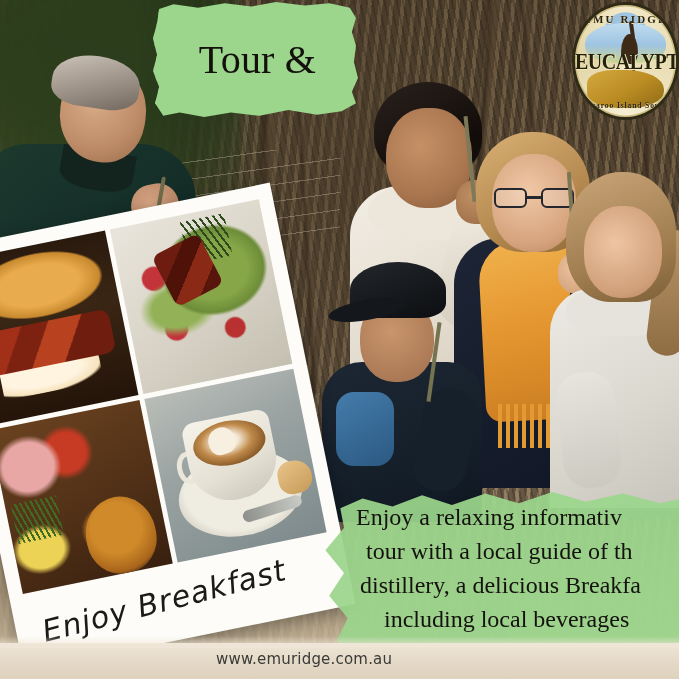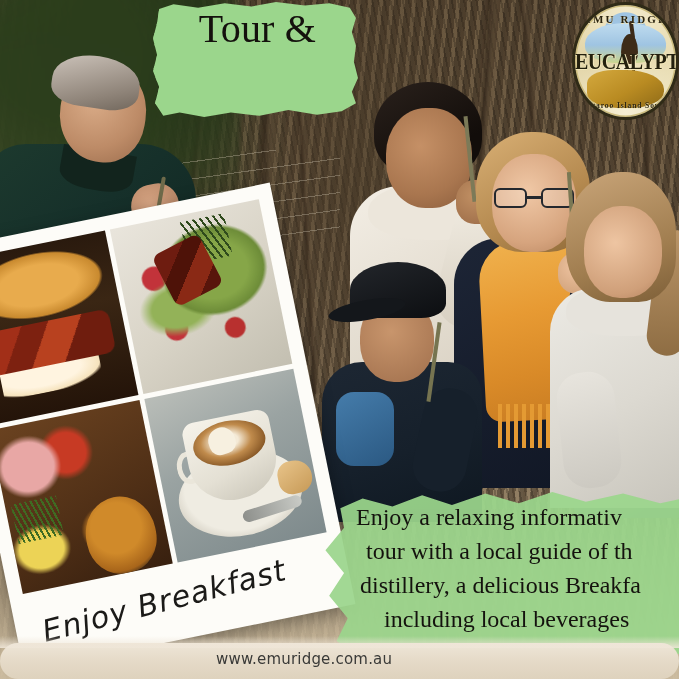--- a/index.html
+++ b/index.html
@@ -156,21 +156,21 @@
     background:var(--green);
     clip-path:polygon(3% 6%,10% 2%,22% 5%,35% 1%,48% 4%,60% 0%,74% 3%,86% 1%,96% 5%,99% 14%,97% 26%,99% 38%,98% 52%,100% 66%,97% 78%,99% 88%,92% 95%,80% 98%,66% 94%,52% 99%,38% 96%,25% 100%,13% 96%,5% 99%,1% 88%,3% 74%,0% 60%,2% 46%,0% 32%,2% 18%);
   }
   .title-brush::after{
     content:""; position:absolute; left:-9px; top:8%; width:16px; height:84%;
     background:repeating-linear-gradient(180deg,var(--green) 0 5px, rgba(0,0,0,0) 5px 11px, var(--green) 11px 14px, rgba(0,0,0,0) 14px 22px);
     opacity:.85;
   }
   .title-text {
     position:absolute; left:150px; top:8px; width:215px; height:105px;
-    display:flex; flex-direction:row; align-items:flex-start; justify-content:center;
+    display:flex; flex-direction:row; align-items:center; justify-content:center;
     font-family:"Liberation Serif", serif;
     font-size:40px; line-height:1.06; color:#14110d; text-align:center; letter-spacing:.2px;
   }
 
   
   .logo { position:absolute; left:572px; top:2px; width:107px; height:128px; }
   .logo .disc {
     position:absolute; left:0; top:0; width:107px; height:118px; border-radius:50%;
     background:
       radial-gradient(circle at 50% 26%, #9fc4e2 0 22%, rgba(159,196,226,0) 23%),
@@ -287,21 +287,20 @@
   }
   .body-text .l1 { margin-left:4px; }
   .body-text .l2 { margin-left:14px; }
   .body-text .l3 { margin-left:8px; }
   .body-text .l4 { margin-left:32px; }
 
   
   .footer {
     position:absolute; left:0; right:0; bottom:0; height:36px;
     background:linear-gradient(180deg,#efe6d8 0%,#e6dbc9 45%,#ded2bd 100%);
-    border-radius:18px;
   }
   .footer::before{
     content:""; position:absolute; left:0; top:-7px; width:100%; height:12px;
     background:linear-gradient(180deg, rgba(239,230,216,0) 0%, rgba(239,230,216,.9) 100%);
   }
   .footer .url {
     position:absolute; left:216px; top:7px;
     font-family:"DejaVu Sans", sans-serif; font-size:15px; color:#3a3a38; letter-spacing:.2px;
   }
 </style>

